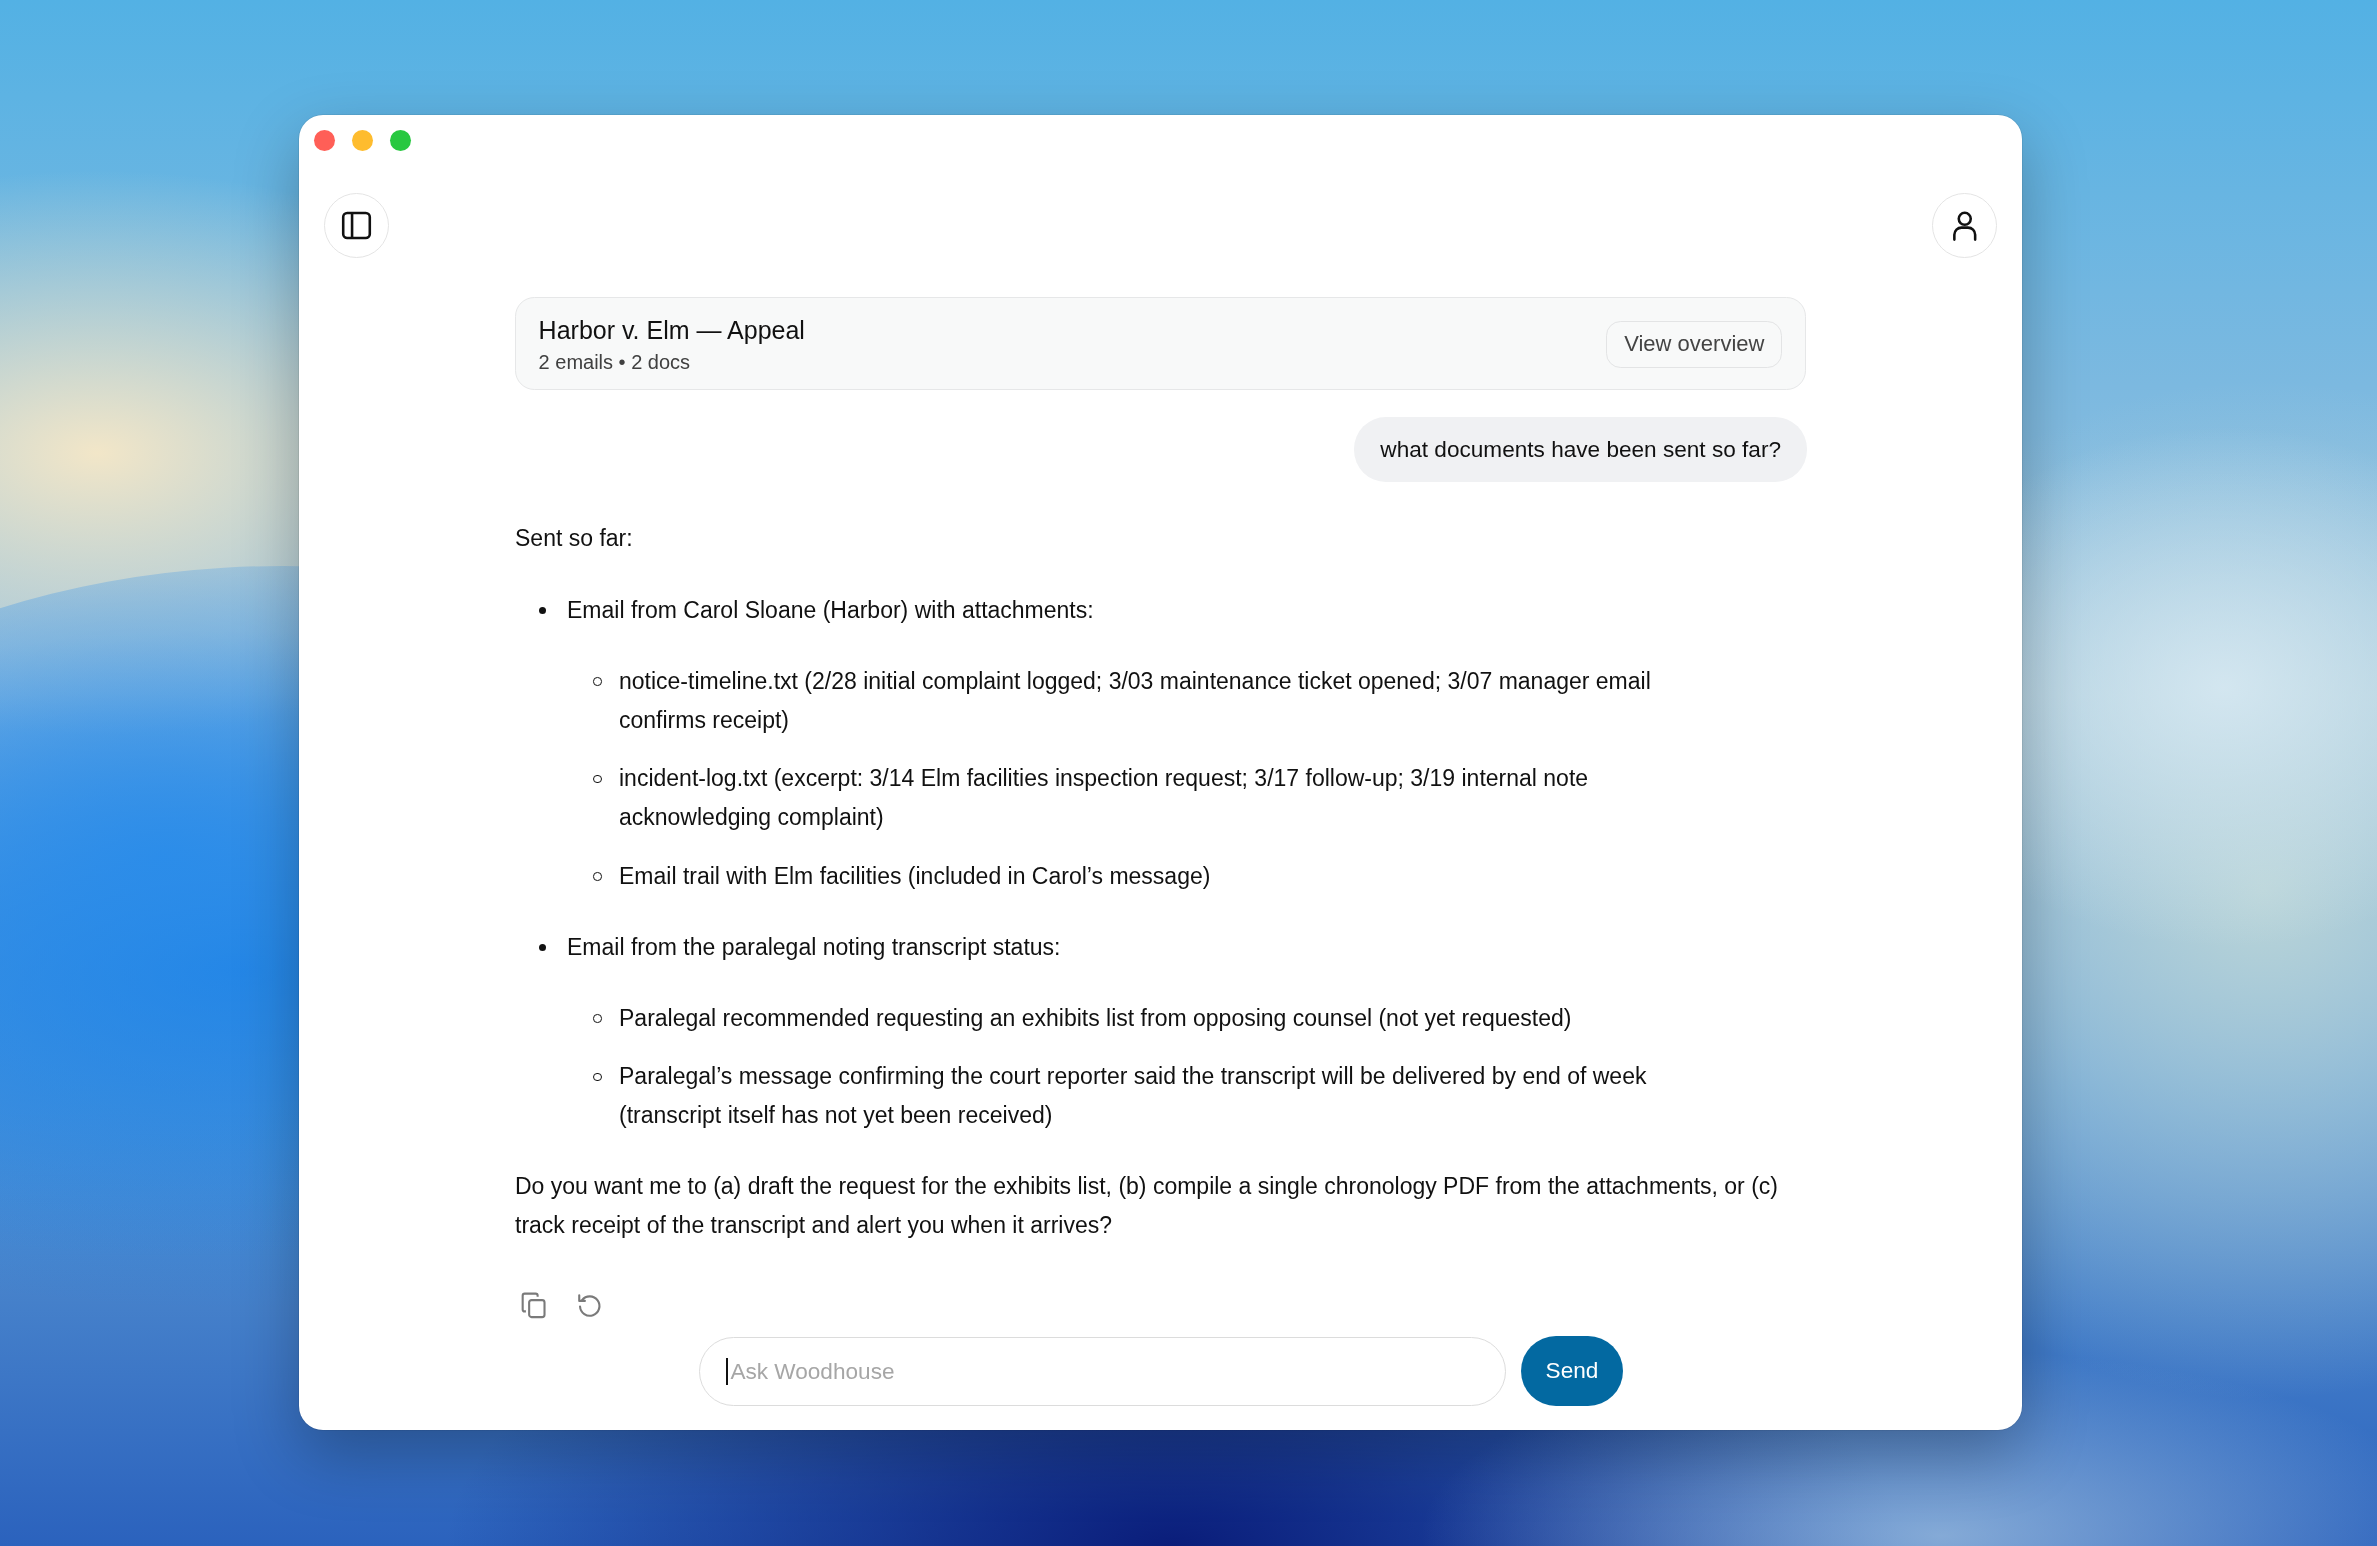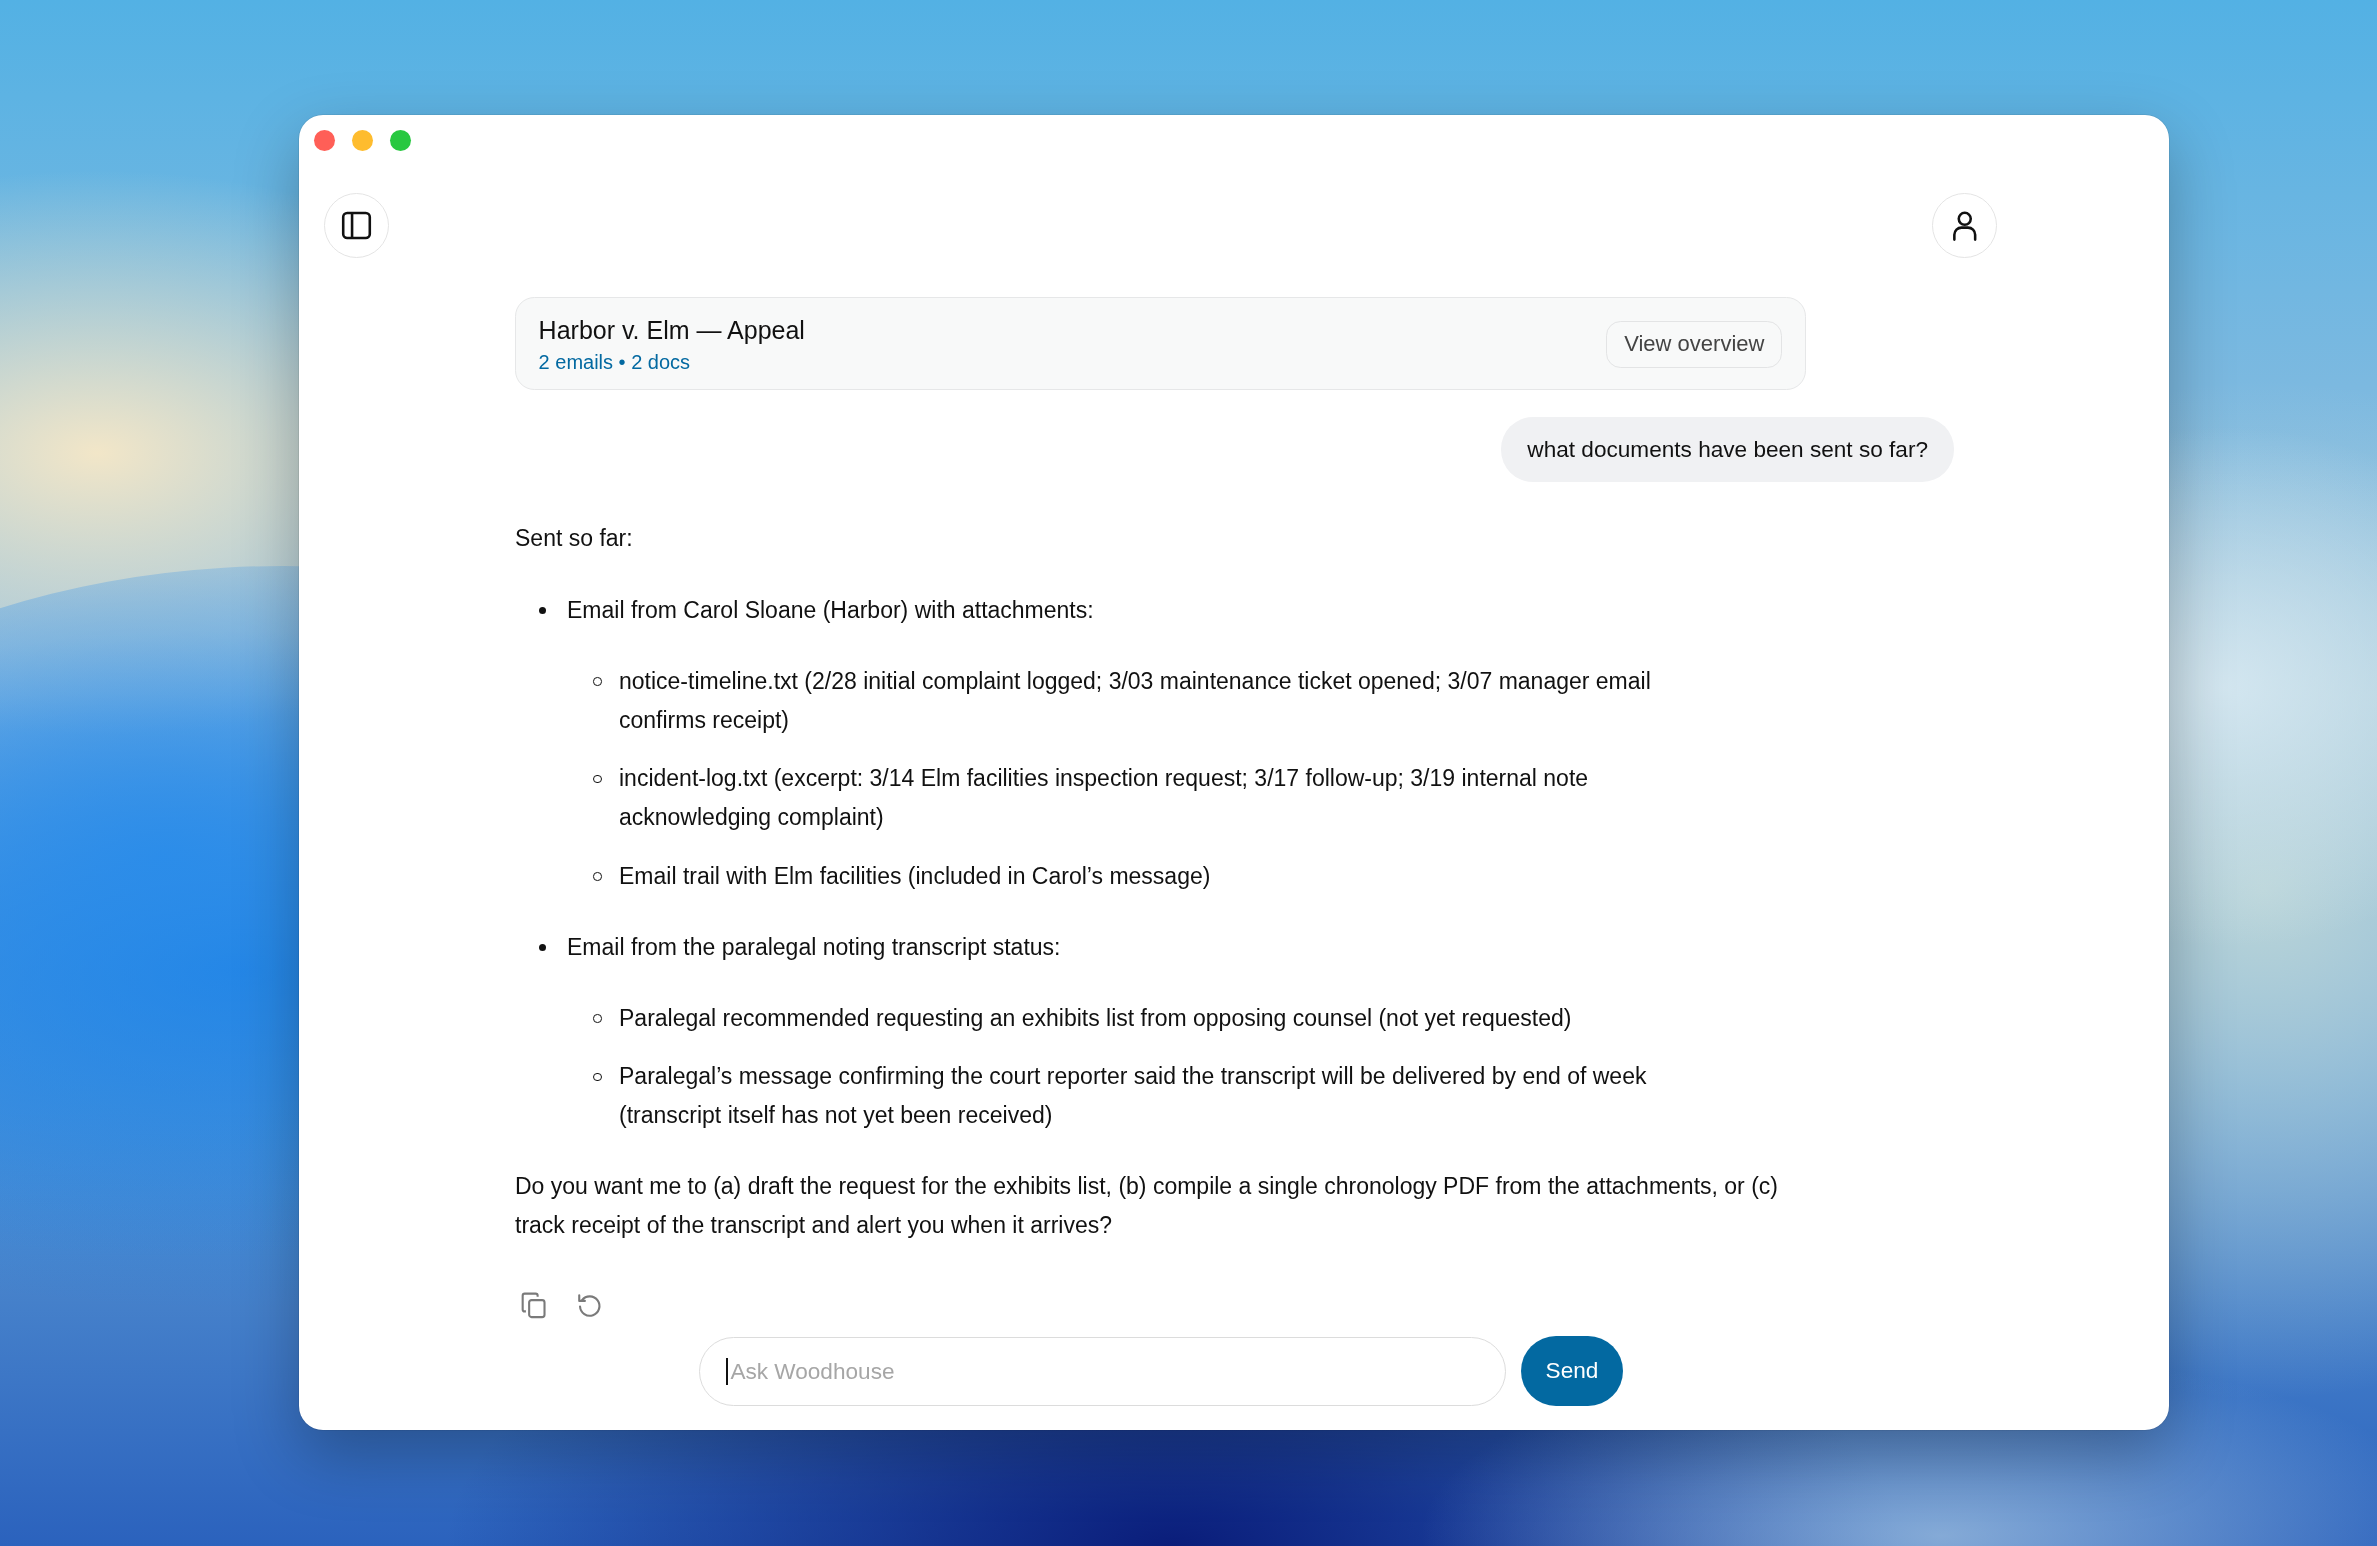--- a/index.html
+++ b/index.html
@@ -18,21 +18,21 @@
     pointer-events: none;
   }
   .wave.w1 { left: -323px; top: 566px; width: 1213px; height: 728px;
     background: radial-gradient(ellipse at 40% 40%, rgba(40,140,235,0.85), rgba(40,140,235,0) 65%); }
   .wave.w2 { left: 1860px; top: 404px; width: 728px; height: 566px;
     background: radial-gradient(ellipse at 50% 50%, rgba(220,236,245,0.8), rgba(220,236,245,0) 65%); }
   .wave.w3 { left: 1375px; top: 1334px; width: 1132px; height: 404px;
     background: radial-gradient(ellipse at 50% 50%, rgba(170,200,225,0.7), rgba(170,200,225,0) 65%); }
 
   .window {
-    position: absolute; left: 299px; top: 115px; width: 1870px; height: 1315px;
+    position: absolute; left: 299px; top: 115px; width: 1723px; height: 1315px;
     background: #ffffff; border-radius: 24px;
     box-shadow: 0 24px 65px rgba(0,0,0,0.28), 0 0 0 0.8px rgba(0,0,0,0.08);
     overflow: hidden;
   }
   .traffic { position: absolute; top: 15.4px; left: 14.6px; display: flex; gap: 17px; }
   .traffic span { width: 21px; height: 21px; border-radius: 50%; display: block; }
   .tl-close { background: #ff5f57; }
   .tl-min { background: #febc2e; }
   .tl-max { background: #28c840; }
 
@@ -42,21 +42,21 @@
     display: flex; align-items: center; justify-content: center; box-sizing: content-box;
   }
   .sidebar-btn { left: 25px; top: 78px; }
   .user-btn { left: 1633px; top: 78px; }
 
   .card {
     position: absolute; left: 216px; top: 182px; width: 1291px; height: 93px;
     background: #f8f9f9; border: 1.6px solid #e6e7e8; border-radius: 19.4px; box-sizing: border-box;
   }
   .card-title { position: absolute; left: 22.6px; top: 18px; font-size: 25px; color: #111; }
-  .card-sub { position: absolute; left: 22.6px; top: 53px; font-size: 20px; color: #0369a1; }
+  .card-sub { position: absolute; left: 22.6px; top: 53px; font-size: 20px; color: #404040; }
   .overview-btn {
     position: absolute; right: 22.6px; top: 22.6px; height: 47px; padding: 0 17px;
     border: 1.6px solid #e3e4e5; border-radius: 14.6px; background: #f8f9f9;
     font-size: 22px; color: #444; display: flex; align-items: center;
     font-family: Liberation Sans, sans-serif; box-sizing: border-box;
   }
 
   .user-bubble {
     position: absolute; right: 215px; top: 302px; height: 65px;
     background: #f0f1f3; border-radius: 32px; padding: 0 26px;

